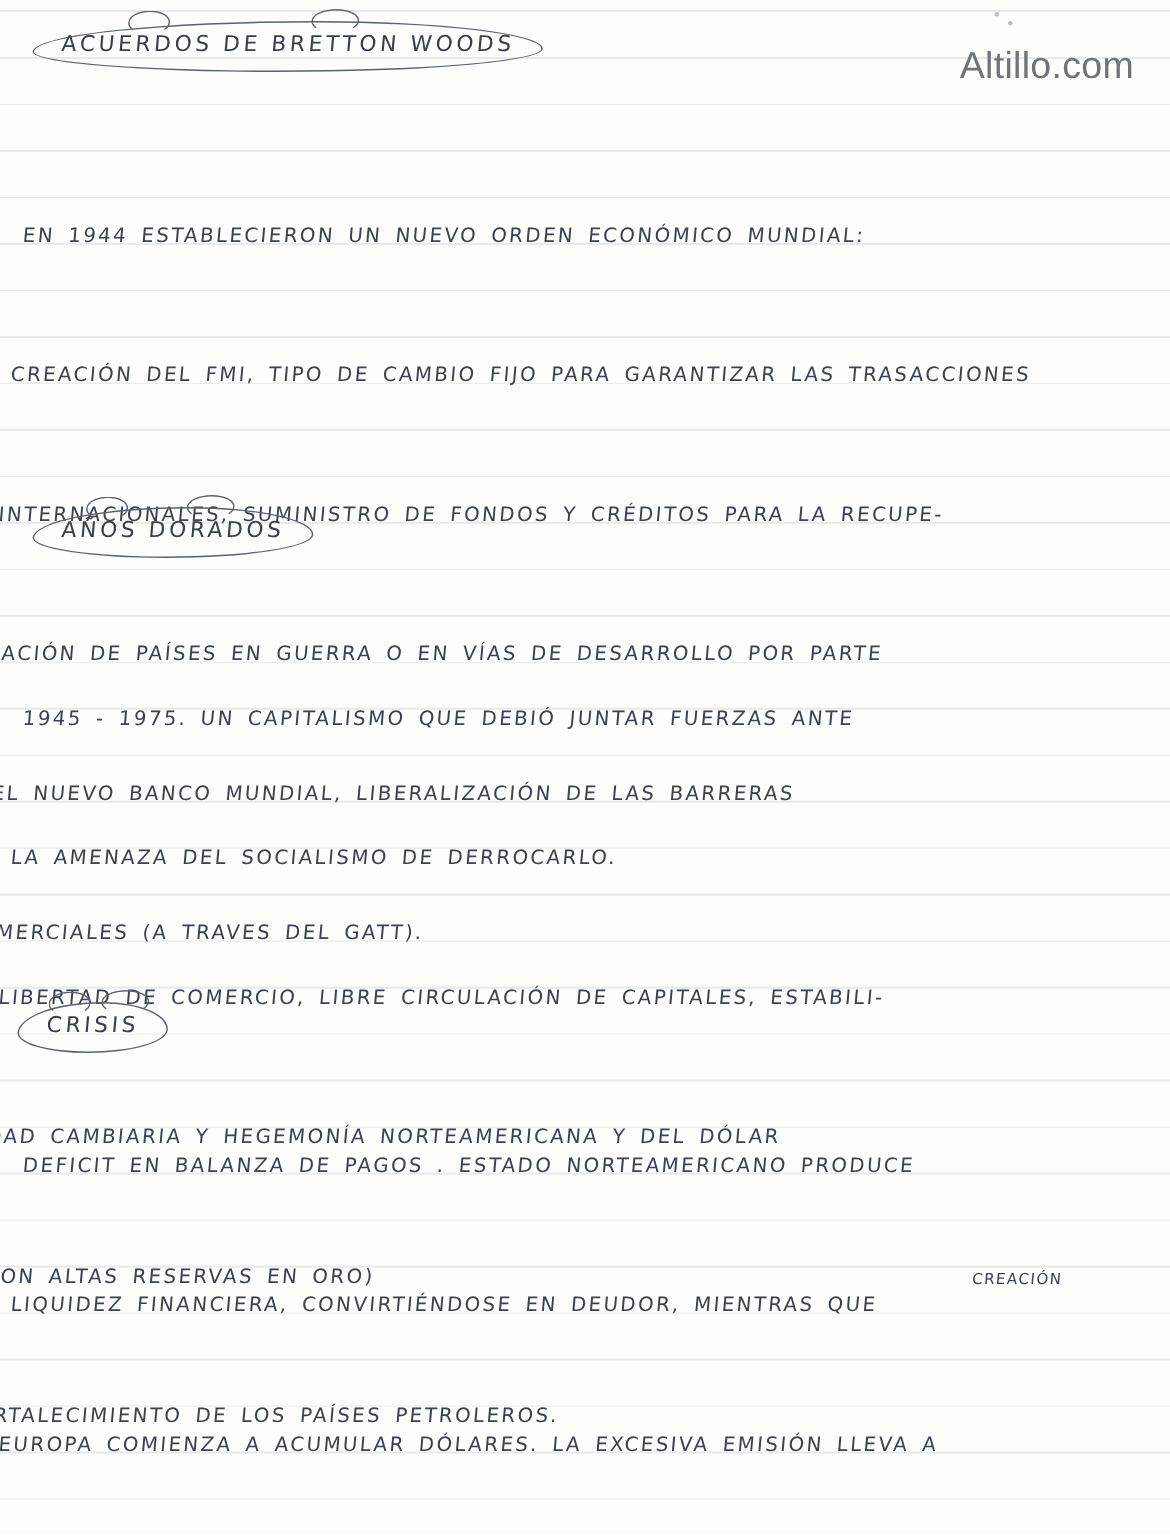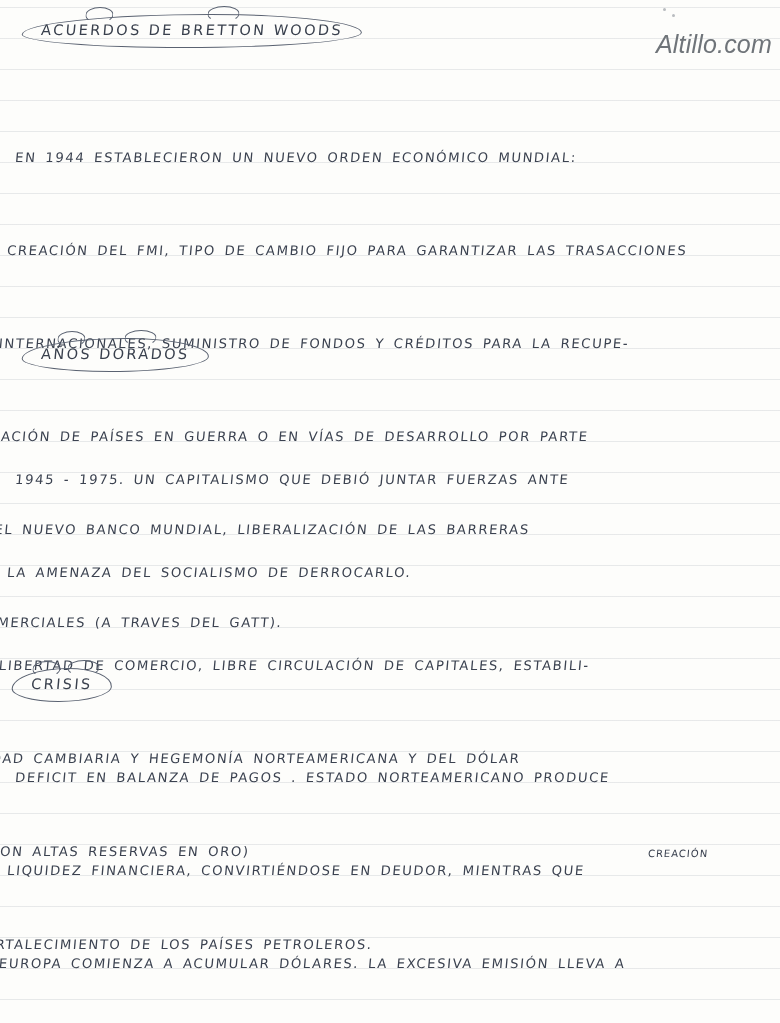--- a/index.html
+++ b/index.html
@@ -27,27 +27,26 @@
       rgba(0,0,0,0) 0px,
       rgba(0,0,0,0) 30px,
       rgba(120,130,140,0.16) 30px,
       rgba(120,130,140,0.16) 31px
     );
     background-position: 0 8px;
     pointer-events: none;
   }
   .watermark {
     position: absolute;
-    right: 8px;
+    right: 24px;
     top: 30px;
     font-family: "Liberation Sans", sans-serif;
     font-size: 25px;
     color: #6f7479;
     letter-spacing: 0.2px;
-    font-style: italic;
   }
   
   .hand {
     font-family: "DejaVu Sans", sans-serif;
     color: #3b4250;
     letter-spacing: 1.6px;
     word-spacing: 3px;
     font-size: 13.2px;
     line-height: 31px;
     white-space: pre-wrap;

